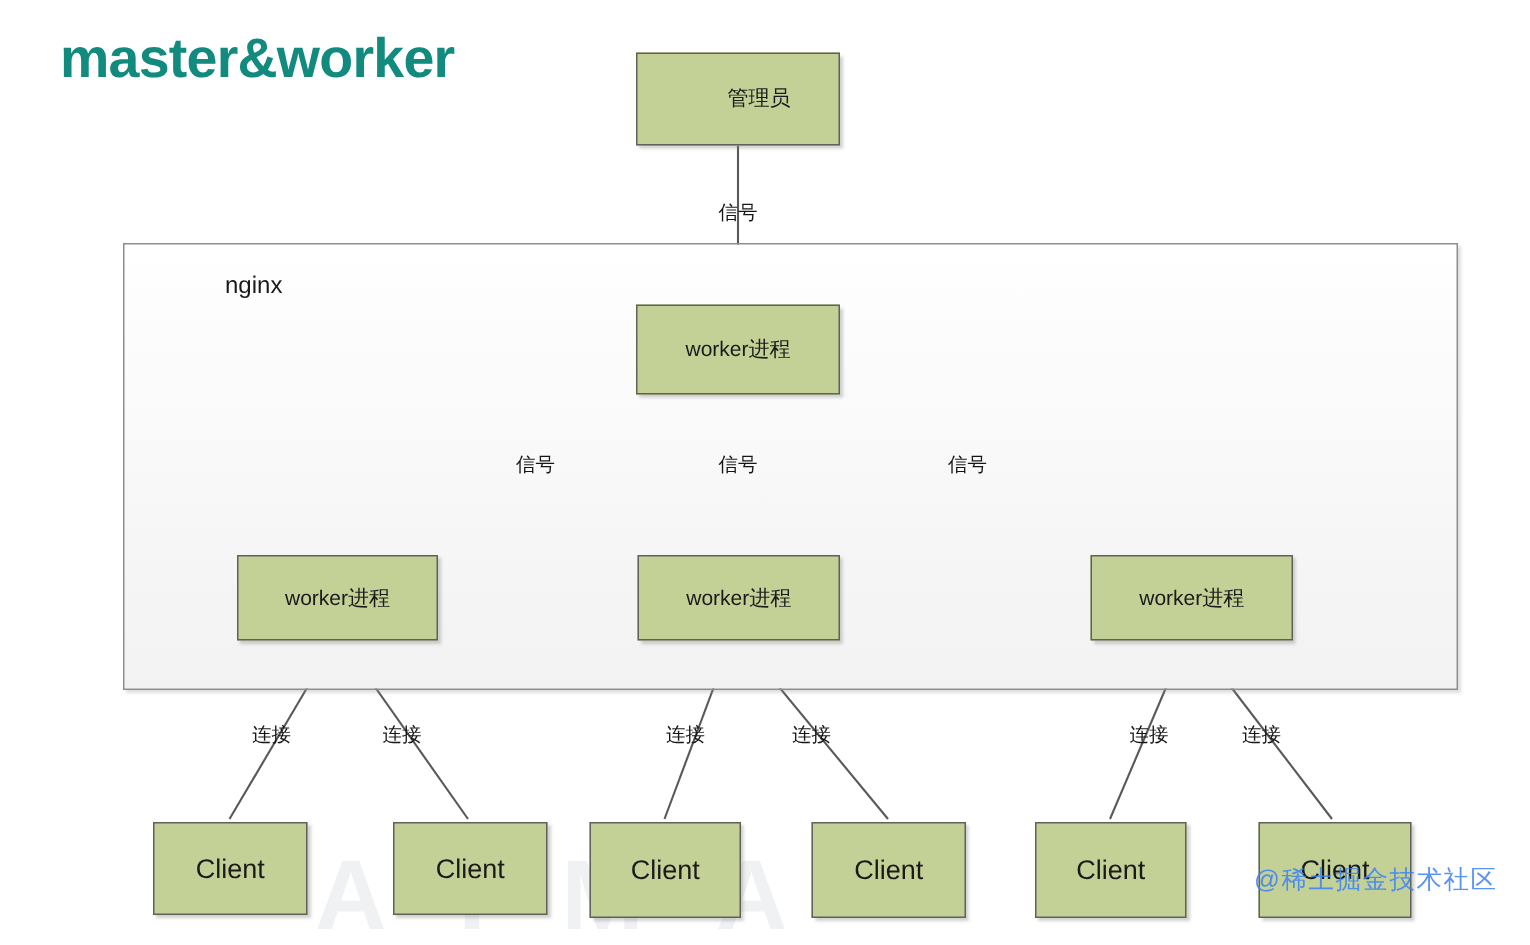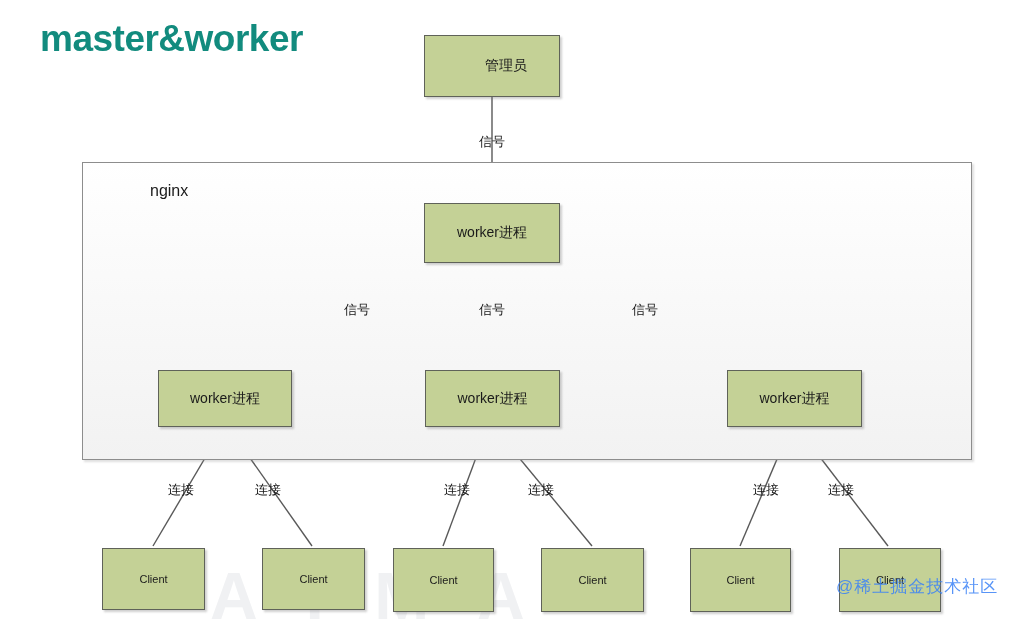--- a/index.html
+++ b/index.html
@@ -40,21 +40,21 @@
     background: #c4d196;
     border: 1.6px solid #5f6259;
     box-shadow: 2px 2px 2px rgba(120,120,120,0.35);
     display: flex;
     align-items: center;
     justify-content: center;
     color: #1a1a1a;
     font-size: 14px;
     white-space: nowrap;
   }
-  .node-box.client-node { font-size: 11px; }
+  .node-box.client-node { font-size: 18px; }
   .container-box {
     position: absolute;
     box-sizing: border-box;
     background: linear-gradient(to bottom, #ffffff 0%, #fbfbfb 30%, #f2f2f2 100%);
     border: 1.6px solid #8d8d8d;
     box-shadow: 2px 2px 2px rgba(150,150,150,0.3);
   }
   .container-label {
     position: absolute;
     font-size: 16px;

